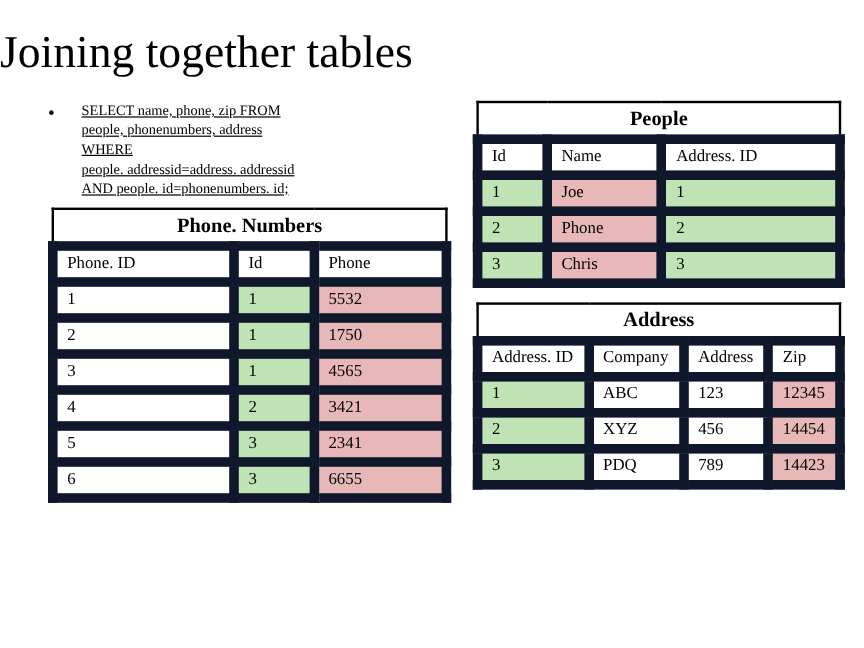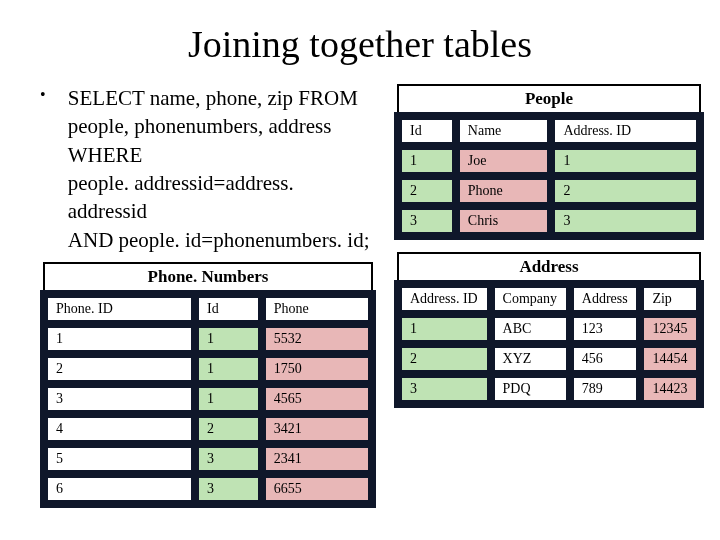--- a/index.html
+++ b/index.html
@@ -6,21 +6,20 @@
     margin: 0;
     padding: 0;
     width: 720px;
     height: 540px;
     background: #fff;
     font-family: "Times New Roman", serif;
     color: #000;
     overflow: hidden;
   }
   .title {
-    text-align: center;
     font-size: 38px;
     margin-top: 22px;
     margin-bottom: 18px;
     font-weight: normal;
   }
   .content {
     display: flex;
     padding: 0 30px 0 40px;
     gap: 18px;
   }
@@ -33,22 +32,23 @@
   .bullet-block {
     display: flex;
     margin-bottom: 8px;
   }
   .bullet {
     width: 28px;
     font-size: 16px;
     padding-top: 2px;
   }
   .sql {
-    font-size: 21px;
+    font-size: 12px;
     line-height: 1.35;
+    text-decoration: underline;
   }
   table {
     border-collapse: collapse;
     width: 100%;
     font-size: 14px;
     margin-bottom: 12px;
   }
   th.caption {
     text-align: center;
     font-weight: bold;

